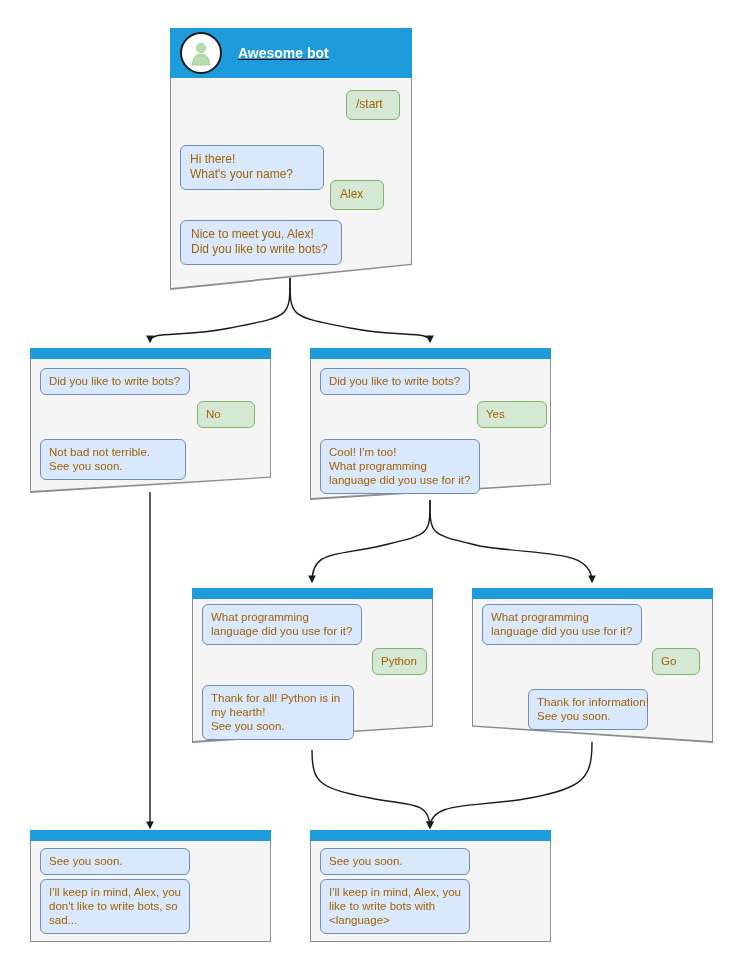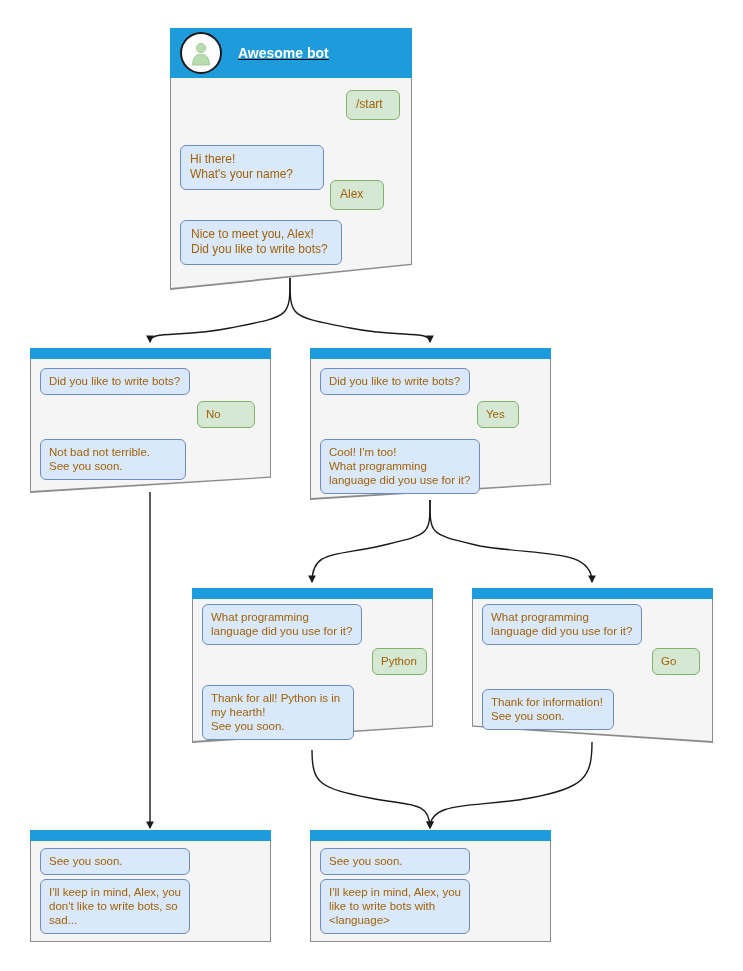--- a/index.html
+++ b/index.html
@@ -208,21 +208,21 @@
   </div>
 
   <div class="node small skew" style="left:310px; top:348px; width:241px; height:152px;">
     <div class="node-shell">
       <div class="skew-fill" style="clip-path: polygon(0 0, 100% 0, 100% 90%, 0 100%);"></div>
       <div class="skew-inner" style="clip-path: polygon(0 0, 100% 0, 100% 89.7%, 0 99.3%);"></div>
     </div>
     <div class="node-header"></div>
     <div class="msg-area" style="top:11px; height:141px;">
       <div class="bubble bot" style="top:9px; width:150px;">Did you like to write bots?</div>
-      <div class="bubble user" style="top:42px; left:167px; width:42px;">Yes</div>
+      <div class="bubble user" style="top:42px; left:167px; width:70px;">Yes</div>
       <div class="bubble bot" style="top:80px; width:160px;">Cool! I'm too!
 What programming
 language did you use for it?</div>
     </div>
   </div>
 
   <div class="node small skew" style="left:192px; top:588px; width:241px; height:155px;">
     <div class="node-shell">
       <div class="skew-fill" style="clip-path: polygon(0 0, 100% 0, 100% 89.5%, 0 100%);"></div>
       <div class="skew-inner" style="clip-path: polygon(0 0, 100% 0, 100% 89.2%, 0 99.3%);"></div>
@@ -241,21 +241,21 @@
   <div class="node small skew" style="left:472px; top:588px; width:241px; height:155px;">
     <div class="node-shell">
       <div class="skew-fill" style="clip-path: polygon(0 0, 100% 0, 100% 100%, 0 89.5%);"></div>
       <div class="skew-inner" style="clip-path: polygon(0 0, 100% 0, 100% 99.3%, 0 89.2%);"></div>
     </div>
     <div class="node-header"></div>
     <div class="msg-area" style="top:11px; height:144px;">
       <div class="bubble bot" style="top:5px; width:160px;">What programming
 language did you use for it?</div>
       <div class="bubble user" style="top:49px; left:180px; width:48px;">Go</div>
-      <div class="bubble bot" style="top:90px; width:132px;">Thank for information!
+      <div class="bubble bot" style="top:90px; width:120px;margin-left:46px;">Thank for information!
 See you soon.</div>
     </div>
   </div>
 
   <div class="node small" style="left:30px; top:830px; width:241px; height:112px;">
     <div class="node-shell"></div>
     <div class="node-header"></div>
     <div class="msg-area" style="top:11px; height:101px;">
       <div class="bubble bot" style="top:7px; width:150px;">See you soon.</div>
       <div class="bubble bot" style="top:38px; width:150px;">I'll keep in mind, Alex, you

